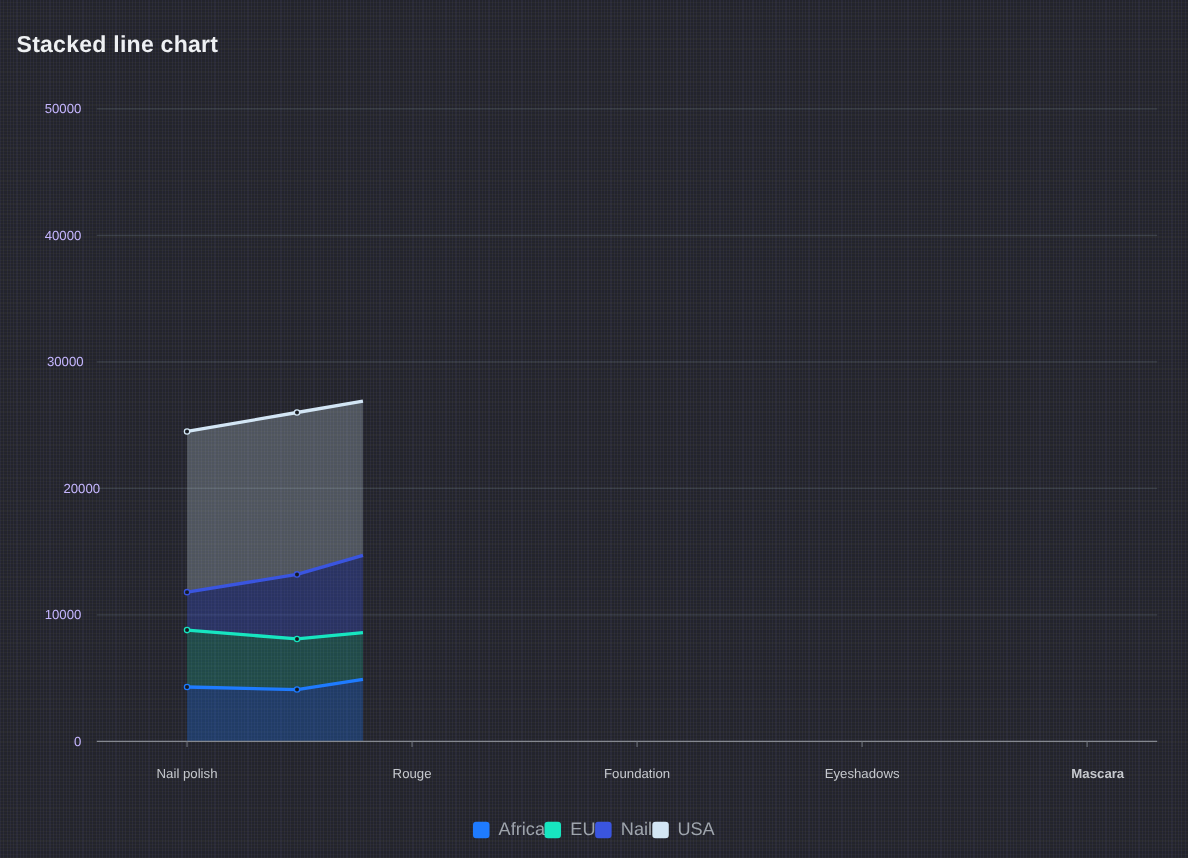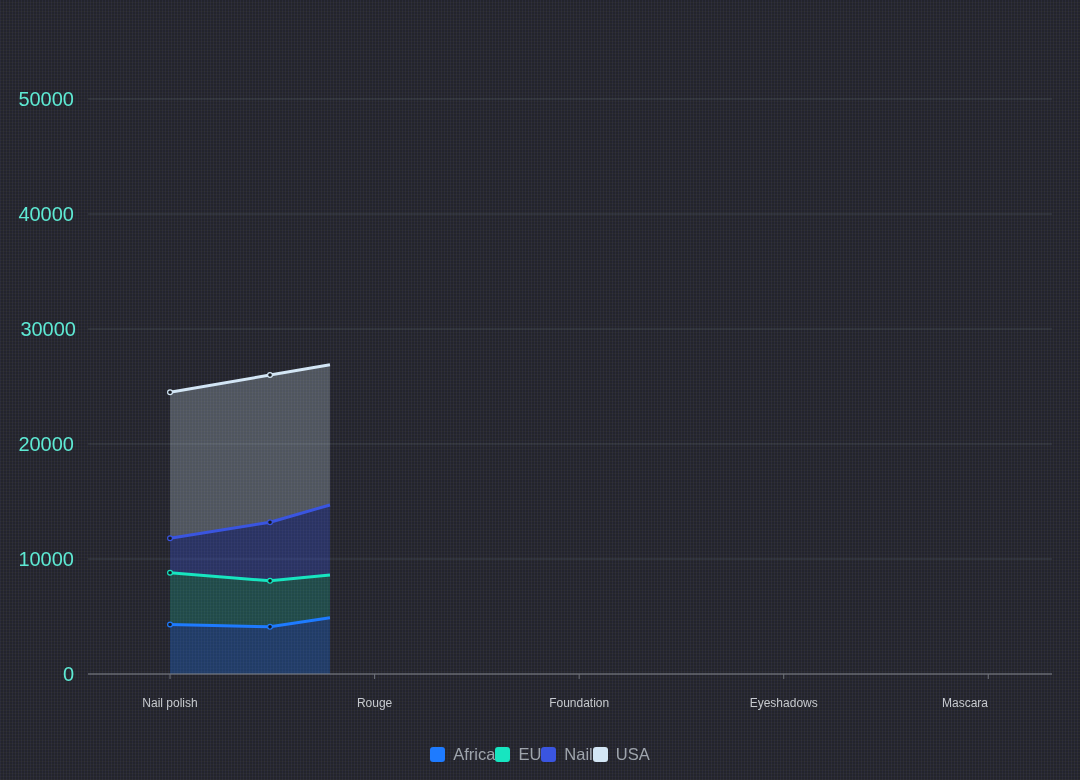--- a/index.html
+++ b/index.html
@@ -16,39 +16,40 @@
       repeating-linear-gradient(0deg, rgba(128,124,64,0.07) 0 1px, transparent 1px 3px);
   }
   #page{position:absolute;inset:0;}
   #chart-title{
     position:absolute;left:15px;top:29px;
     font-size:21px;font-weight:bold;color:#eef0f3;letter-spacing:0.2px;
   }
   #chart-svg{position:absolute;left:0;top:0;}
   .y-label{
     position:absolute;width:74px;text-align:right;
-    font-size:20px;color:#5eead4;line-height:22px;
+    font-size:12px;color:#c4b5fd;line-height:22px;
   }
   .x-label{
     position:absolute;transform:translateX(-50%);
     font-size:12px;color:#c6c9ce;white-space:nowrap;line-height:22px;
   }
   #legend{
     position:absolute;left:0;top:741px;width:1080px;height:26px;
     display:flex;justify-content:center;align-items:center;
   }
   .legend-item{display:flex;align-items:center;gap:8px;cursor:pointer;}
   .legend-swatch{width:15px;height:15px;border-radius:3px;}
   .legend-label{font-size:16.5px;color:#9ea4ac;}
 </style>
 </head>
 <body>
 
 <div id="page">
   <div class="dither"></div>
+  <div id="chart-title">Stacked line chart</div>
   <svg id="chart-svg" width="1080" height="780">
       <g>
         <line x1="88" x2="1052" y1="559" y2="559" stroke="rgba(180,205,205,0.16)" stroke-width="1"></line>
         <line x1="88" x2="1052" y1="444" y2="444" stroke="rgba(180,205,205,0.16)" stroke-width="1"></line>
         <line x1="88" x2="1052" y1="329" y2="329" stroke="rgba(180,205,205,0.16)" stroke-width="1"></line>
         <line x1="88" x2="1052" y1="214" y2="214" stroke="rgba(180,205,205,0.16)" stroke-width="1"></line>
         <line x1="88" x2="1052" y1="99" y2="99" stroke="rgba(180,205,205,0.16)" stroke-width="1"></line>
       </g>
       <g>
         <polygon points="170.03640000000001,624.55 270.0032,626.85 329.964,617.65 329.964,674 270.0032,674 170.03640000000001,674" fill="rgba(30,123,255,0.28)"></polygon>
@@ -77,31 +78,31 @@
         <line x1="170.03640000000001" x2="170.03640000000001" y1="674" y2="679" stroke="#6f737b" stroke-width="1"></line>
         <line x1="374.5972" x2="374.5972" y1="674" y2="679" stroke="#6f737b" stroke-width="1"></line>
         <line x1="579.1579999999999" x2="579.1579999999999" y1="674" y2="679" stroke="#6f737b" stroke-width="1"></line>
         <line x1="783.7188" x2="783.7188" y1="674" y2="679" stroke="#6f737b" stroke-width="1"></line>
         <line x1="988.2796" x2="988.2796" y1="674" y2="679" stroke="#6f737b" stroke-width="1"></line>
       </g>
     </svg>
   <div id="y-labels">
       <div class="y-label" style="left: 0px; top: 663px;">0</div>
       <div class="y-label" style="left: 0px; top: 548px;">10000</div>
-      <div class="y-label" style="left: 0px; top: 433px;">20000</div>
+      <div class="y-label" style="left: 17px; top: 433px;">20000</div>
       <div class="y-label" style="left: 2px; top: 318px;">30000</div>
       <div class="y-label" style="left: 0px; top: 203px;">40000</div>
       <div class="y-label" style="left: 0px; top: 88px;">50000</div>
     </div>
   <div id="x-labels">
       <div class="x-label" style="left: 170.036px; top: 692px;">Nail polish</div>
       <div class="x-label" style="left: 374.597px; top: 692px;">Rouge</div>
       <div class="x-label" style="left: 579.158px; top: 692px;">Foundation</div>
       <div class="x-label" style="left: 783.719px; top: 692px;">Eyeshadows</div>
-      <div class="x-label" style="left: 965px; top: 692px;">Mascara</div>
+      <div class="x-label" style="left: 998px; top: 692px; font-weight: bold;">Mascara</div>
     </div>
   <div id="legend">
       <div class="legend-item">
         <span class="legend-swatch" style="background: rgb(30, 123, 255);"></span>
         <span class="legend-label">Africa</span>
       </div>
       <div class="legend-item">
         <span class="legend-swatch" style="background: rgb(23, 229, 192);"></span>
         <span class="legend-label">EU</span>
       </div>

